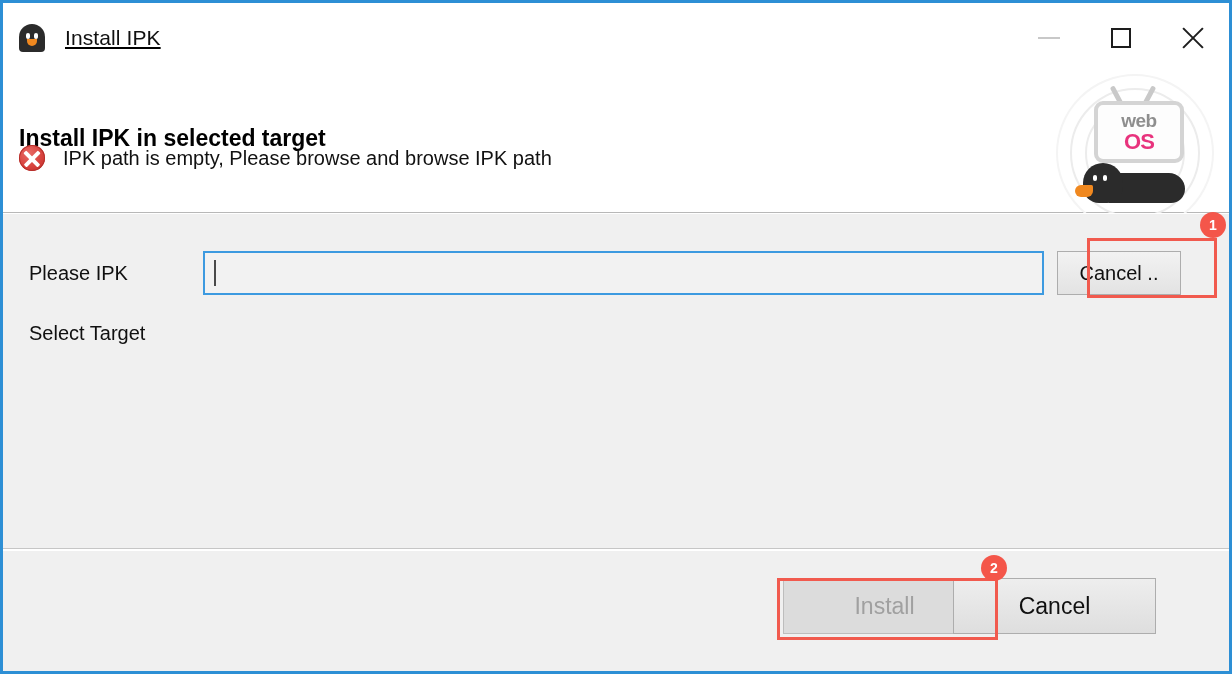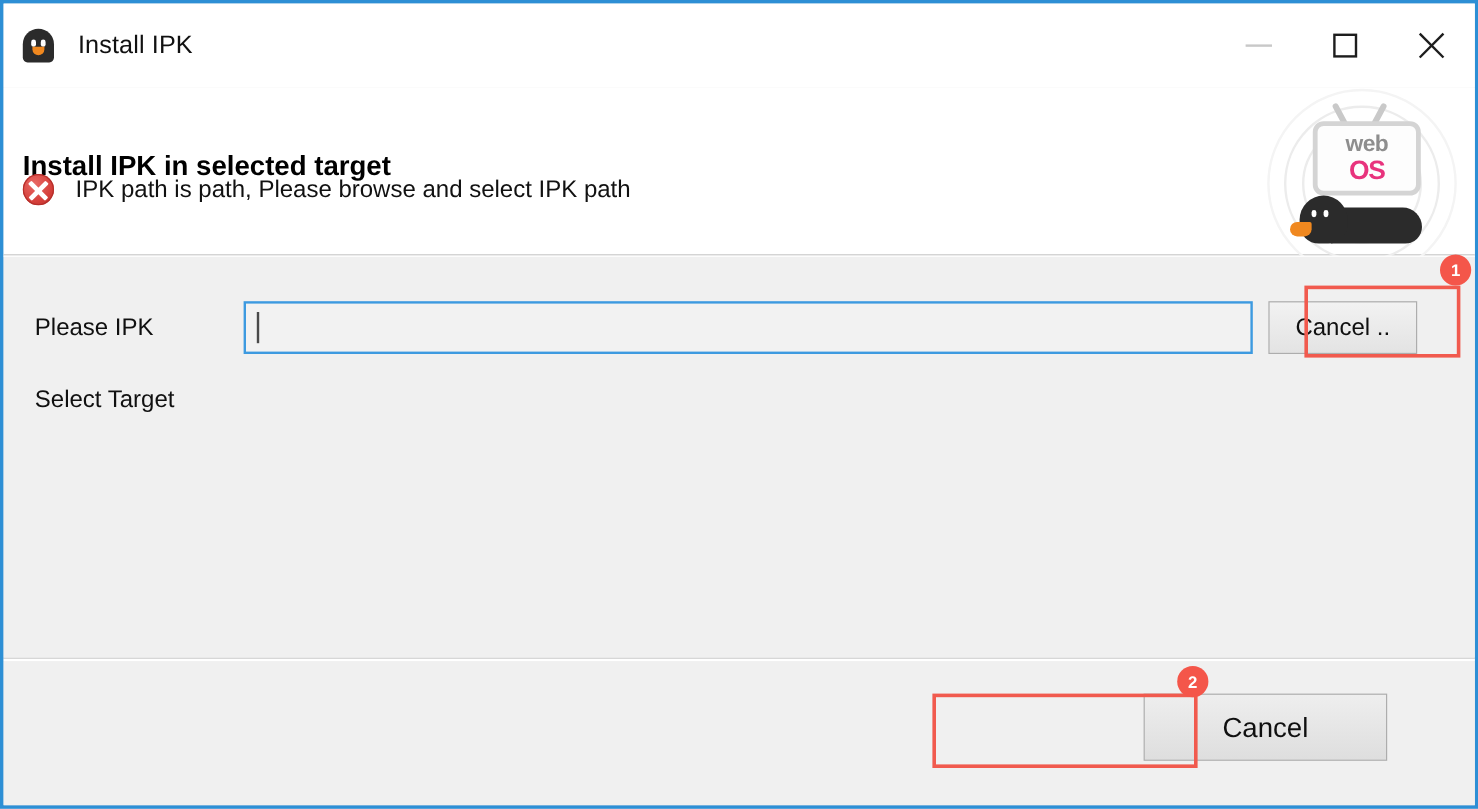--- a/index.html
+++ b/index.html
@@ -18,20 +18,21 @@
     position: absolute;
     left: 0; top: 0;
     width: 1232px;
     height: 674px;
     box-sizing: border-box;
     border: 3px solid #2d8fd5;
     border-top-width: 3px;
     background: #f0f0f0;
     display: flex;
     flex-direction: column;
+    text-decoration: underline;
   }
 
   
   .titlebar {
     height: 70px;
     background: #ffffff;
     display: flex;
     align-items: center;
     flex: 0 0 auto;
     position: relative;
@@ -440,21 +441,21 @@
     </div>
   </div>
 
   <div class="header">
     <div class="header-title">Install IPK in selected target</div>
     <div class="header-msg">
       <div class="error-icon">
           <i></i>
           <i></i>
         </div>
-      <div class="error-text">IPK path is path, Please browse and select IPK path</div>
+      <div class="error-text">IPK path is empty, Please browse and browse IPK path</div>
     </div>
 
     <div class="weboslogo">
       <div class="wave w3"></div>
       <div class="wave w2"></div>
       <div class="wave w1"></div>
       <div class="antenna">
         <b class="a1"></b>
           <b class="a2"></b>
       </div>
@@ -485,20 +486,21 @@
     <div class="form-row row-target">
       <div class="field-label">Select Target</div>
     </div>
 
   </div>
 
   <div class="footer-sep"></div>
   <div class="footer-sep2"></div>
 
   <div class="footer">
+    <div class="action-btn install-btn">Install</div>
     <div class="action-btn cancel-btn">Cancel</div>
   </div>
 
 </div>
 
 <div class="annot-box annot1-box"></div>
 <div class="annot-badge annot1-badge">1</div>
 <div class="annot-box annot2-box"></div>
 <div class="annot-badge annot2-badge">2</div>
 

